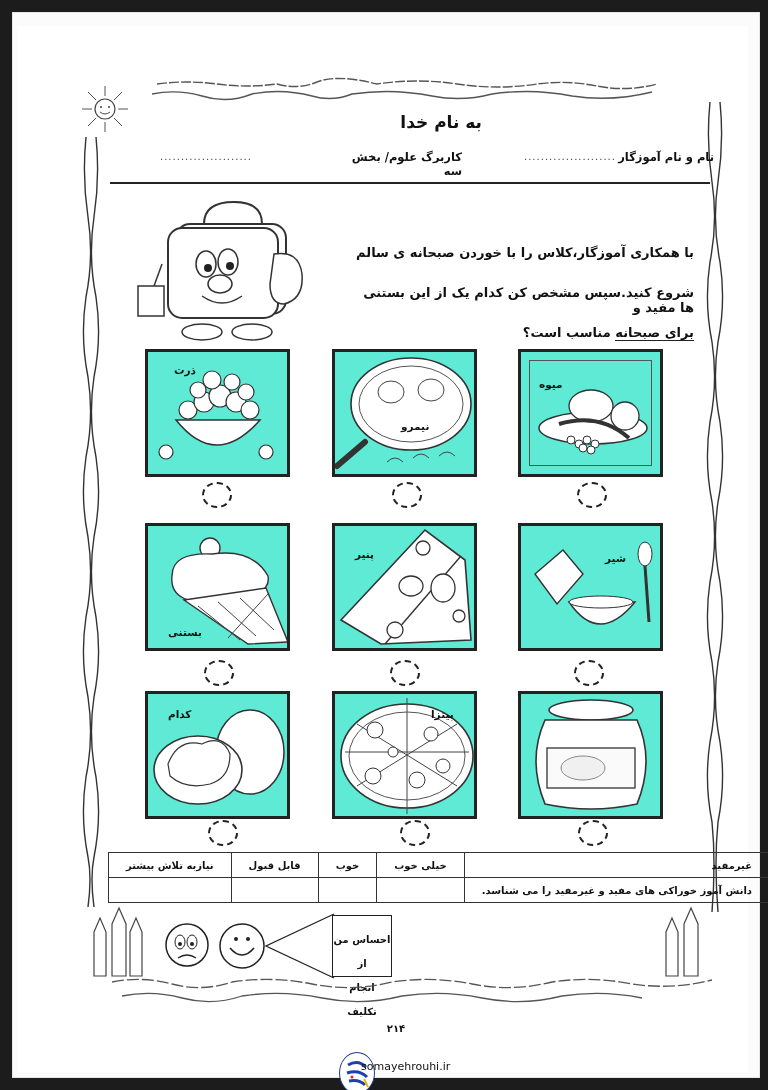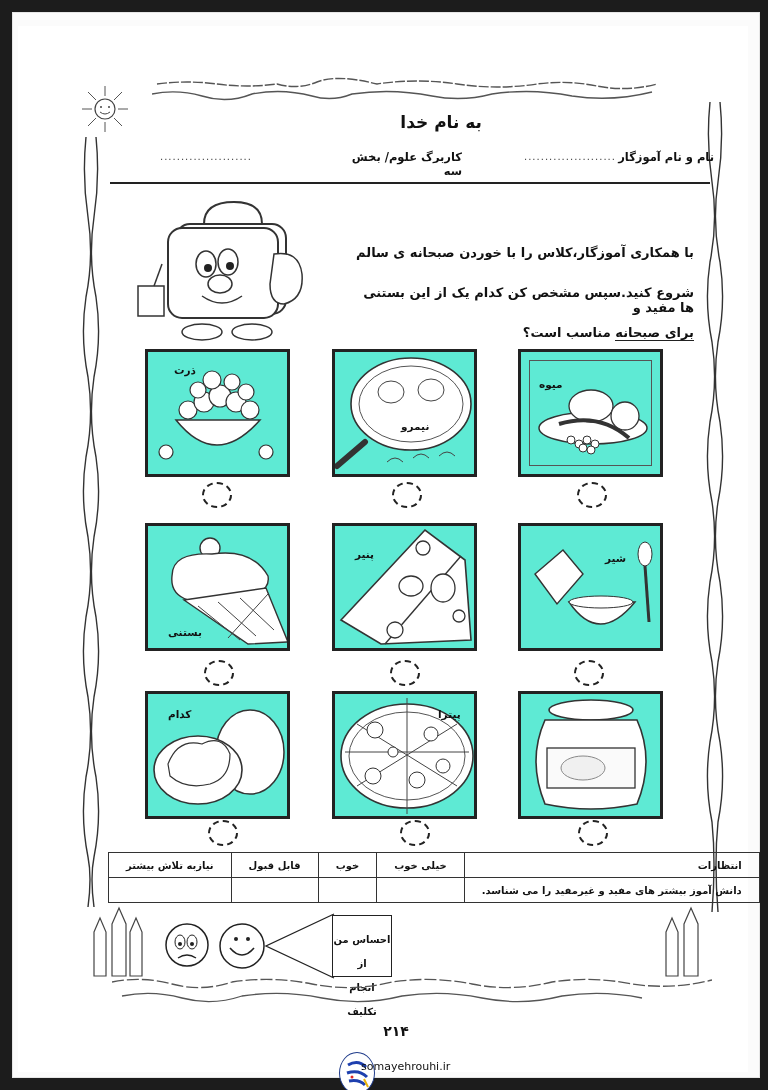--- a/index.html
+++ b/index.html
@@ -34,21 +34,21 @@
     position:absolute; width:30px; height:26px; border:2.5px dashed #222; border-radius:50%; box-sizing:border-box;
   }
 
   table.eval { position:absolute; left:108px; top:852px; width:592px; border-collapse:collapse; font-size:10px; font-weight:bold; }
   table.eval td { border:1.5px solid #333; height:24px; padding:0 17px; text-align:right; white-space:nowrap; }
 
   .callout {
     position:absolute; left:320px; top:903px; width:60px; height:62px; border:1.5px solid #222; background:#fff;
     font-size:10px; font-weight:bold; text-align:center; line-height:24px; padding-top:12px; box-sizing:border-box;
   }
-  .page-num { left:364px; top:1011px; font-size:14px; font-weight:bold; width:40px; text-align:center; }
+  .page-num { left:364px; top:1011px; font-size:10px; font-weight:bold; width:40px; text-align:center; }
   .site { left:349px; top:1048px; font-size:11px; color:#111; }
   .logo { left:327px; top:1040px; width:34px; height:40px; border-radius:50%; border:1.5px solid #1e3a8a; background:#fff; overflow:hidden; }
 </style>
 </head>
 <body>
 
 <div class="page">
   <div class="page-inner"></div>
 
   <svg class="abs" style="left:140px;top:62px" width="560" height="30" viewBox="0 0 560 30">
@@ -228,45 +228,45 @@
         </g>
       <g fill="#fff" stroke="#333">
           <circle cx="40" cy="36" r="8"></circle>
           <circle cx="96" cy="40" r="7"></circle>
           <circle cx="38" cy="82" r="8"></circle>
           <circle cx="82" cy="86" r="8"></circle>
           <circle cx="108" cy="72" r="7"></circle>
           <circle cx="58" cy="58" r="5"></circle>
         </g>
     </svg>
-    <span class="food-label rtl" style="left:103px;top:14px">پیتزا</span>
+    <span class="food-label rtl" style="left:96px;top:14px">پیتزا</span>
   </div>
   <div class="food-box" style="left:506px;top:679px">
     <svg width="139" height="122" viewBox="0 0 139 122" style="position:absolute;left:0;top:0">
       <ellipse cx="70" cy="16" rx="42" ry="10" fill="#fff" stroke="#333" stroke-width="1.6"></ellipse>
       <path d="M24 26 q-18 40 0 84 q46 10 92 0 q18 -44 0 -84 z" fill="#fff" stroke="#333" stroke-width="1.6"></path>
       <rect x="26" y="54" width="88" height="40" fill="#fafafa" stroke="#333" stroke-width="1.3"></rect>
       <ellipse cx="62" cy="74" rx="22" ry="12" fill="#f0f0f0" stroke="#888"></ellipse>
     </svg>
   </div>
   <div class="answer-oval" style="left:196px;top:808px"></div>
   <div class="answer-oval" style="left:388px;top:808px"></div>
   <div class="answer-oval" style="left:566px;top:808px"></div>
 
   <table class="eval rtl" style="left:96px;top:840px">
     <tbody>
         <tr>
-      <td style="width:330px">انتظارات</td>
+      <td style="width:330px">غیرمفید</td>
       <td style="width:52px">خیلی خوب</td>
       <td style="width:32px">خوب</td>
       <td style="width:48px">قابل قبول</td>
       <td style="width:78px">نیازبه تلاش بیشتر</td>
     </tr>
     <tr>
-      <td>دانش آموز بیشتر های مفید  و غیرمفید را می شناسد.</td>
+      <td>دانش آموز خوراکی های مفید  و غیرمفید را می شناسد.</td>
       <td></td>
       <td></td>
       <td></td>
       <td></td>
     </tr>
   </tbody>
     </table>
 
   <svg class="abs" style="left:76px;top:890px" width="62" height="86" viewBox="0 0 62 86">
     <g fill="#fff" stroke="#444" stroke-width="1.2">

